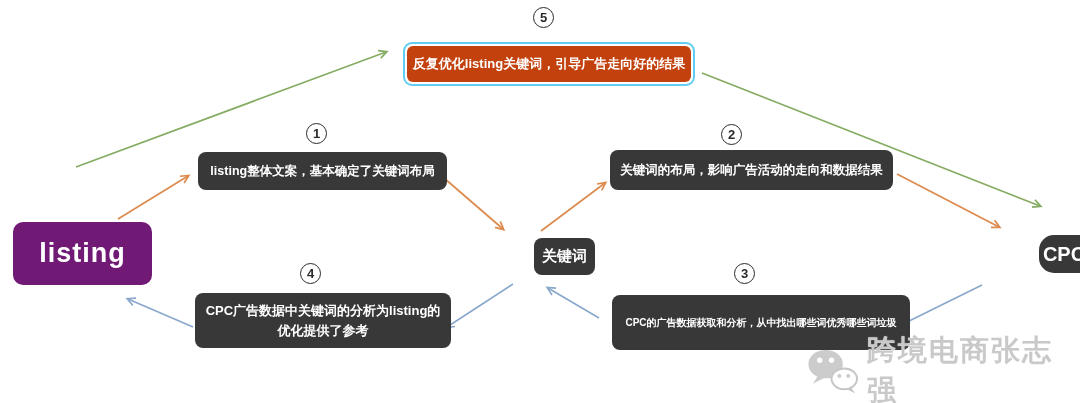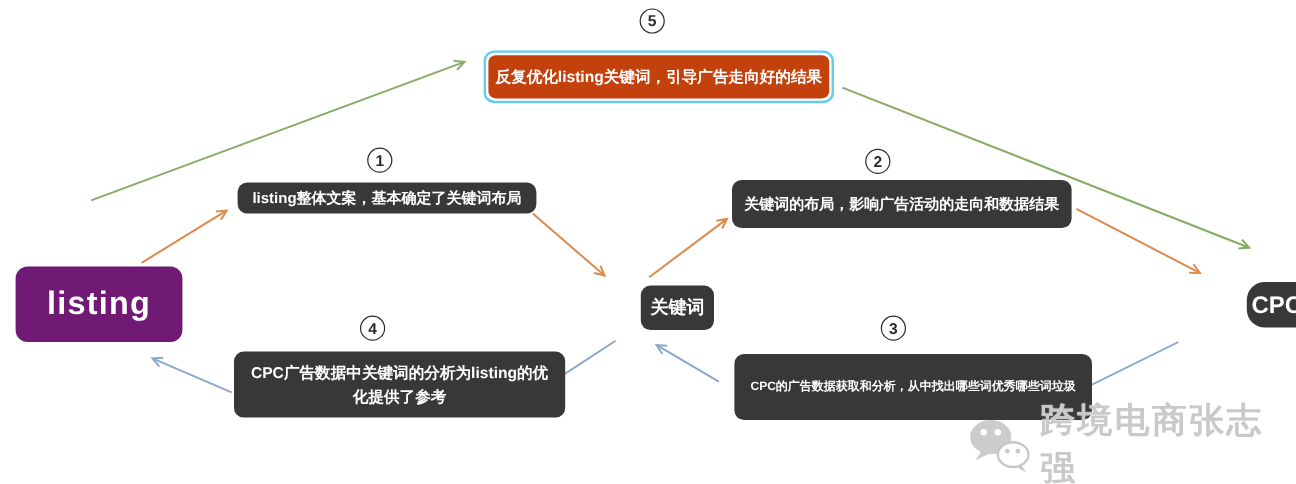--- a/index.html
+++ b/index.html
@@ -82,27 +82,27 @@
   <div class="node node-dark" style="left:493px; top:238px; width:61px; height:37px; font-size:15px;">关键词</div>
 
   <div class="node node-dark" style="left:998px; top:235px; width:90px; height:38px; font-size:20px;border-radius:15px;">CPC广告</div>
 
   <div class="circle-num" style="left:533px; top:7px;">5</div>
   <div class="step5-wrap" style="left:403px; top:42px; width:292px; height:44px;">
     <div class="step5-inner">反复优化listing关键词，引导广告走向好的结果</div>
   </div>
 
   <div class="circle-num" style="left:306px; top:123px;">1</div>
-  <div class="step-box nowrap" style="left:198px; top:152px; width:249px; height:26px; font-size:12.5px;">listing整体文案，基本确定了关键词布局</div>
+  <div class="step-box nowrap" style="left:198px; top:152px; width:249px; height:38px; font-size:12.5px;">listing整体文案，基本确定了关键词布局</div>
 
   <div class="circle-num" style="left:721px; top:124px;">2</div>
   <div class="step-box nowrap" style="left:610px; top:150px; width:283px; height:40px; font-size:12.5px;">关键词的布局，影响广告活动的走向和数据结果</div>
 
   <div class="circle-num" style="left:300px; top:263px;">4</div>
-  <div class="step-box" style="left:195px; top:293px; width:276px; height:55px; font-size:13px;">CPC广告数据中关键词的分析为listing的优化提供了参考</div>
+  <div class="step-box" style="left:195px; top:293px; width:256px; height:55px; font-size:13px;">CPC广告数据中关键词的分析为listing的优化提供了参考</div>
 
   <div class="circle-num" style="left:734px; top:263px;">3</div>
   <div class="step-box" style="left:612px; top:295px; width:298px; height:55px; font-size:10px;">CPC的广告数据获取和分析，从中找出哪些词优秀哪些词垃圾</div>
 
   <div class="watermark">
     <svg width="56" height="48" viewBox="0 0 56 48">
       <ellipse cx="20" cy="17" rx="17.5" ry="14.5" fill="#cccccc"></ellipse>
       <path d="M12,29 L7,37 L19,31 Z" fill="#cccccc"></path>
       <circle cx="14" cy="13" r="2.7" fill="#ffffff"></circle>
       <circle cx="26" cy="13" r="2.7" fill="#ffffff"></circle>

